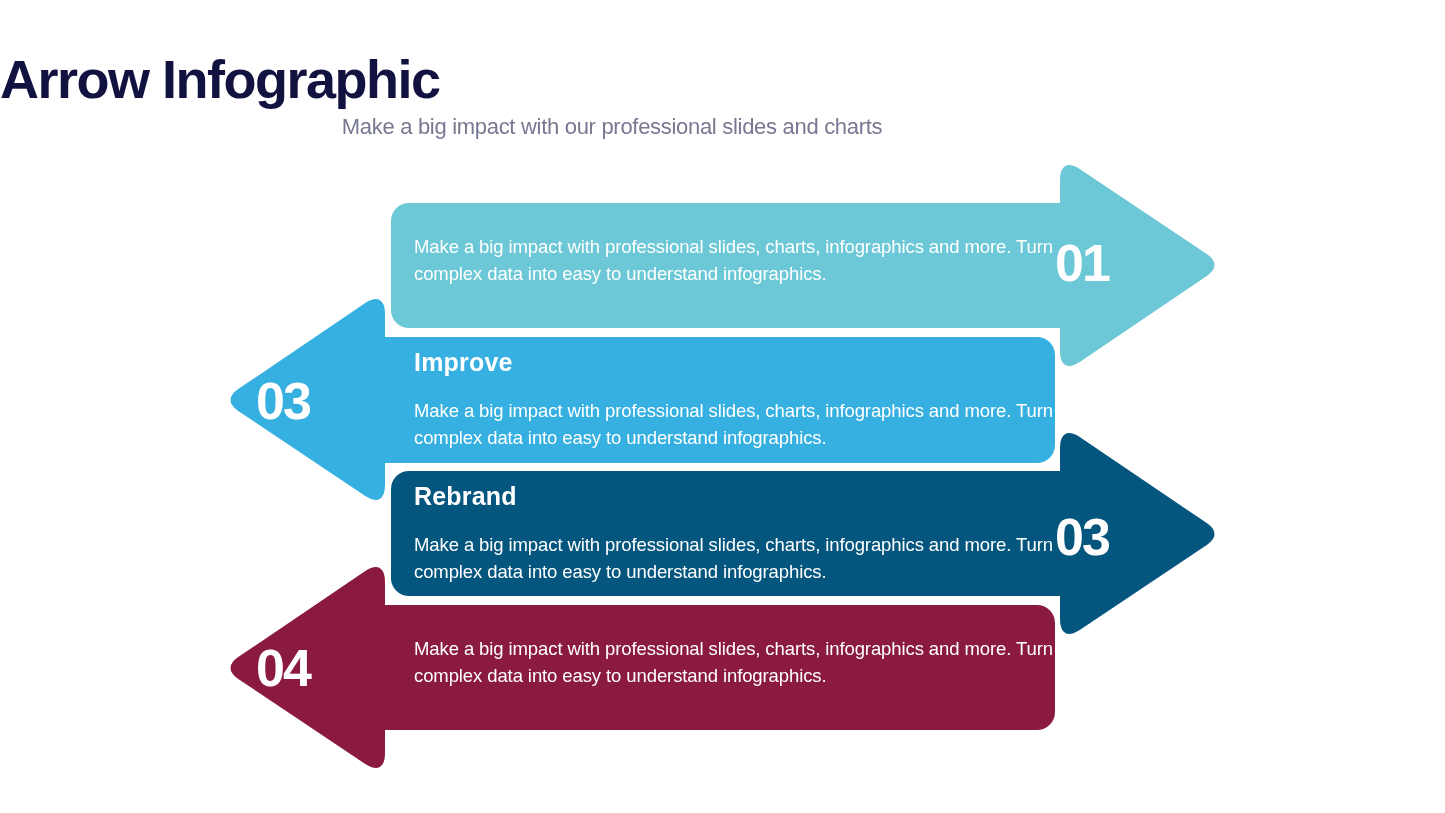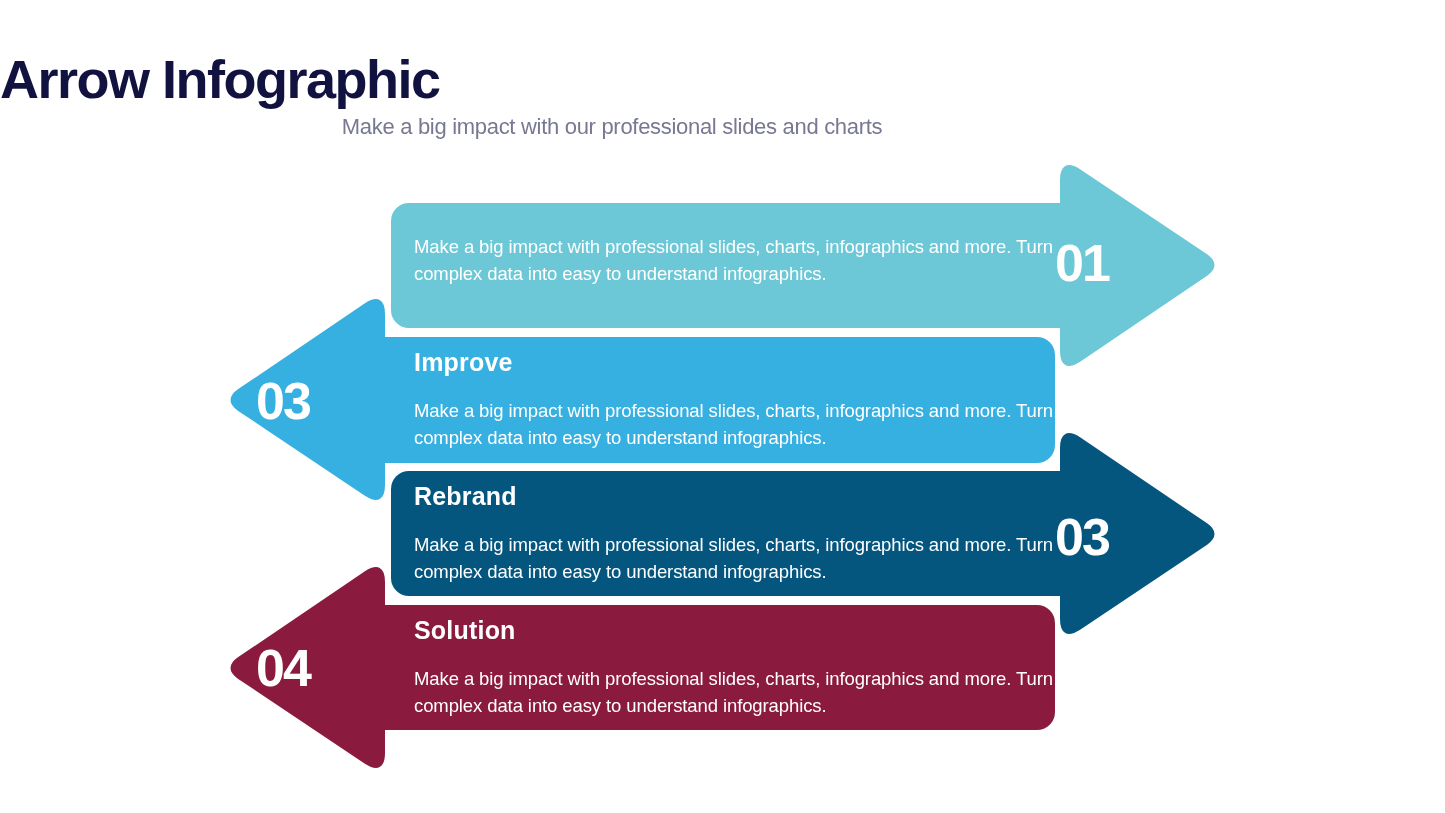--- a/index.html
+++ b/index.html
@@ -66,16 +66,15 @@
 </div>
 <div class="num" style="left:256px; top:371px;">03</div>
 
 <div class="step" style="top:481px;">
   <div class="step-title">Rebrand</div>
   <div class="step-text">Make a big impact with professional slides, charts, infographics and more. Turn complex data into easy to understand infographics.</div>
 </div>
 <div class="num" style="left:1055px; top:507px;">03</div>
 
 <div class="step" style="top:615px;">
-  <div class="step-title">Solution</div>
   <div class="step-text">Make a big impact with professional slides, charts, infographics and more. Turn complex data into easy to understand infographics.</div>
 </div>
 <div class="num" style="left:256px; top:638px;">04</div>
 
 </body></html>

